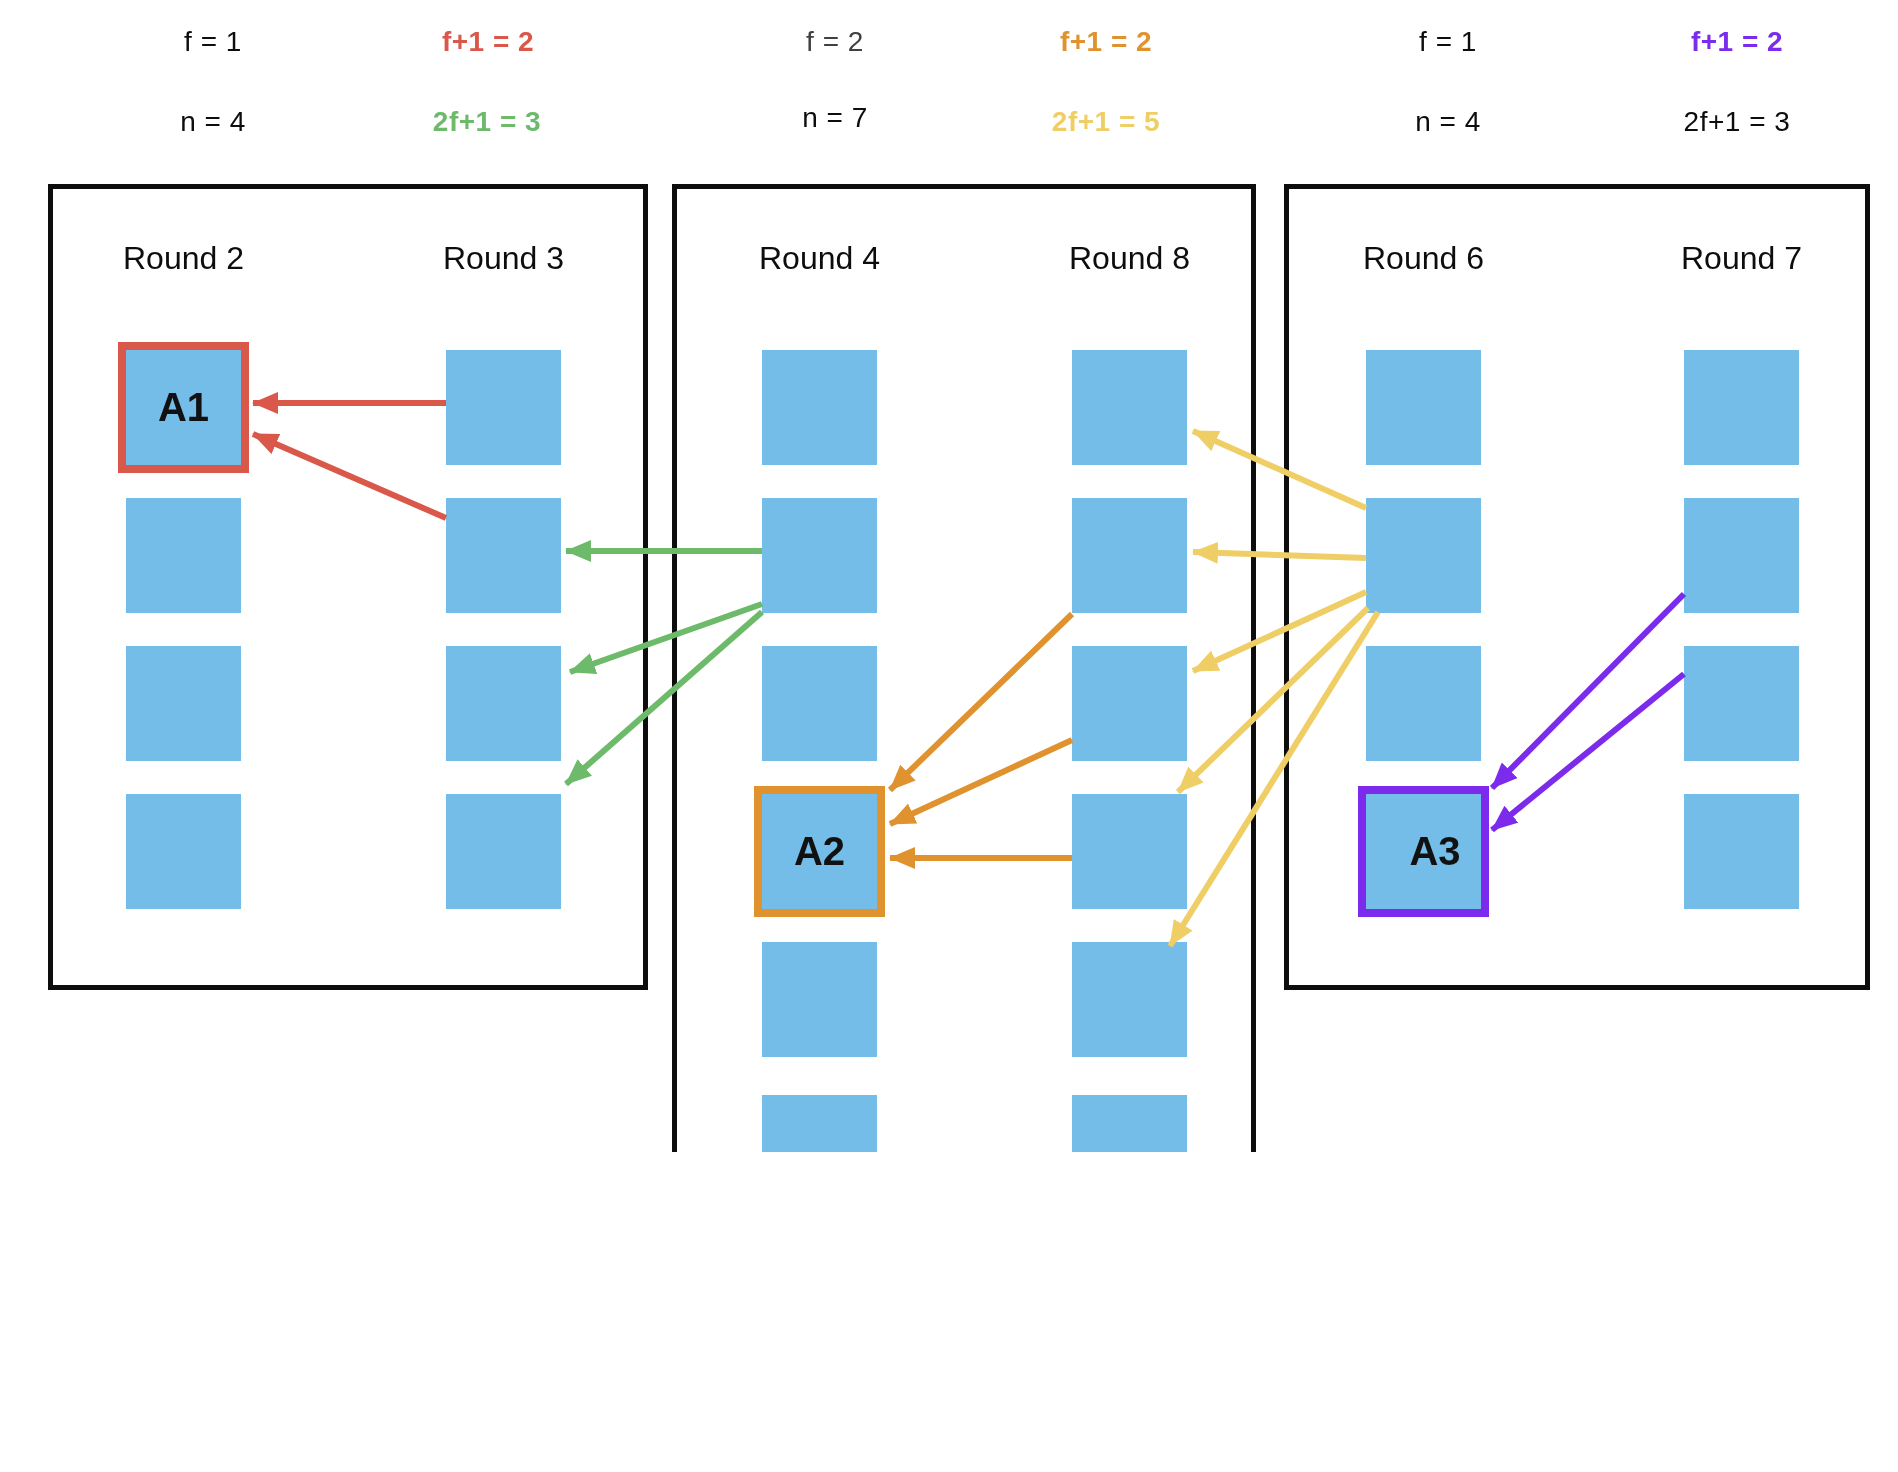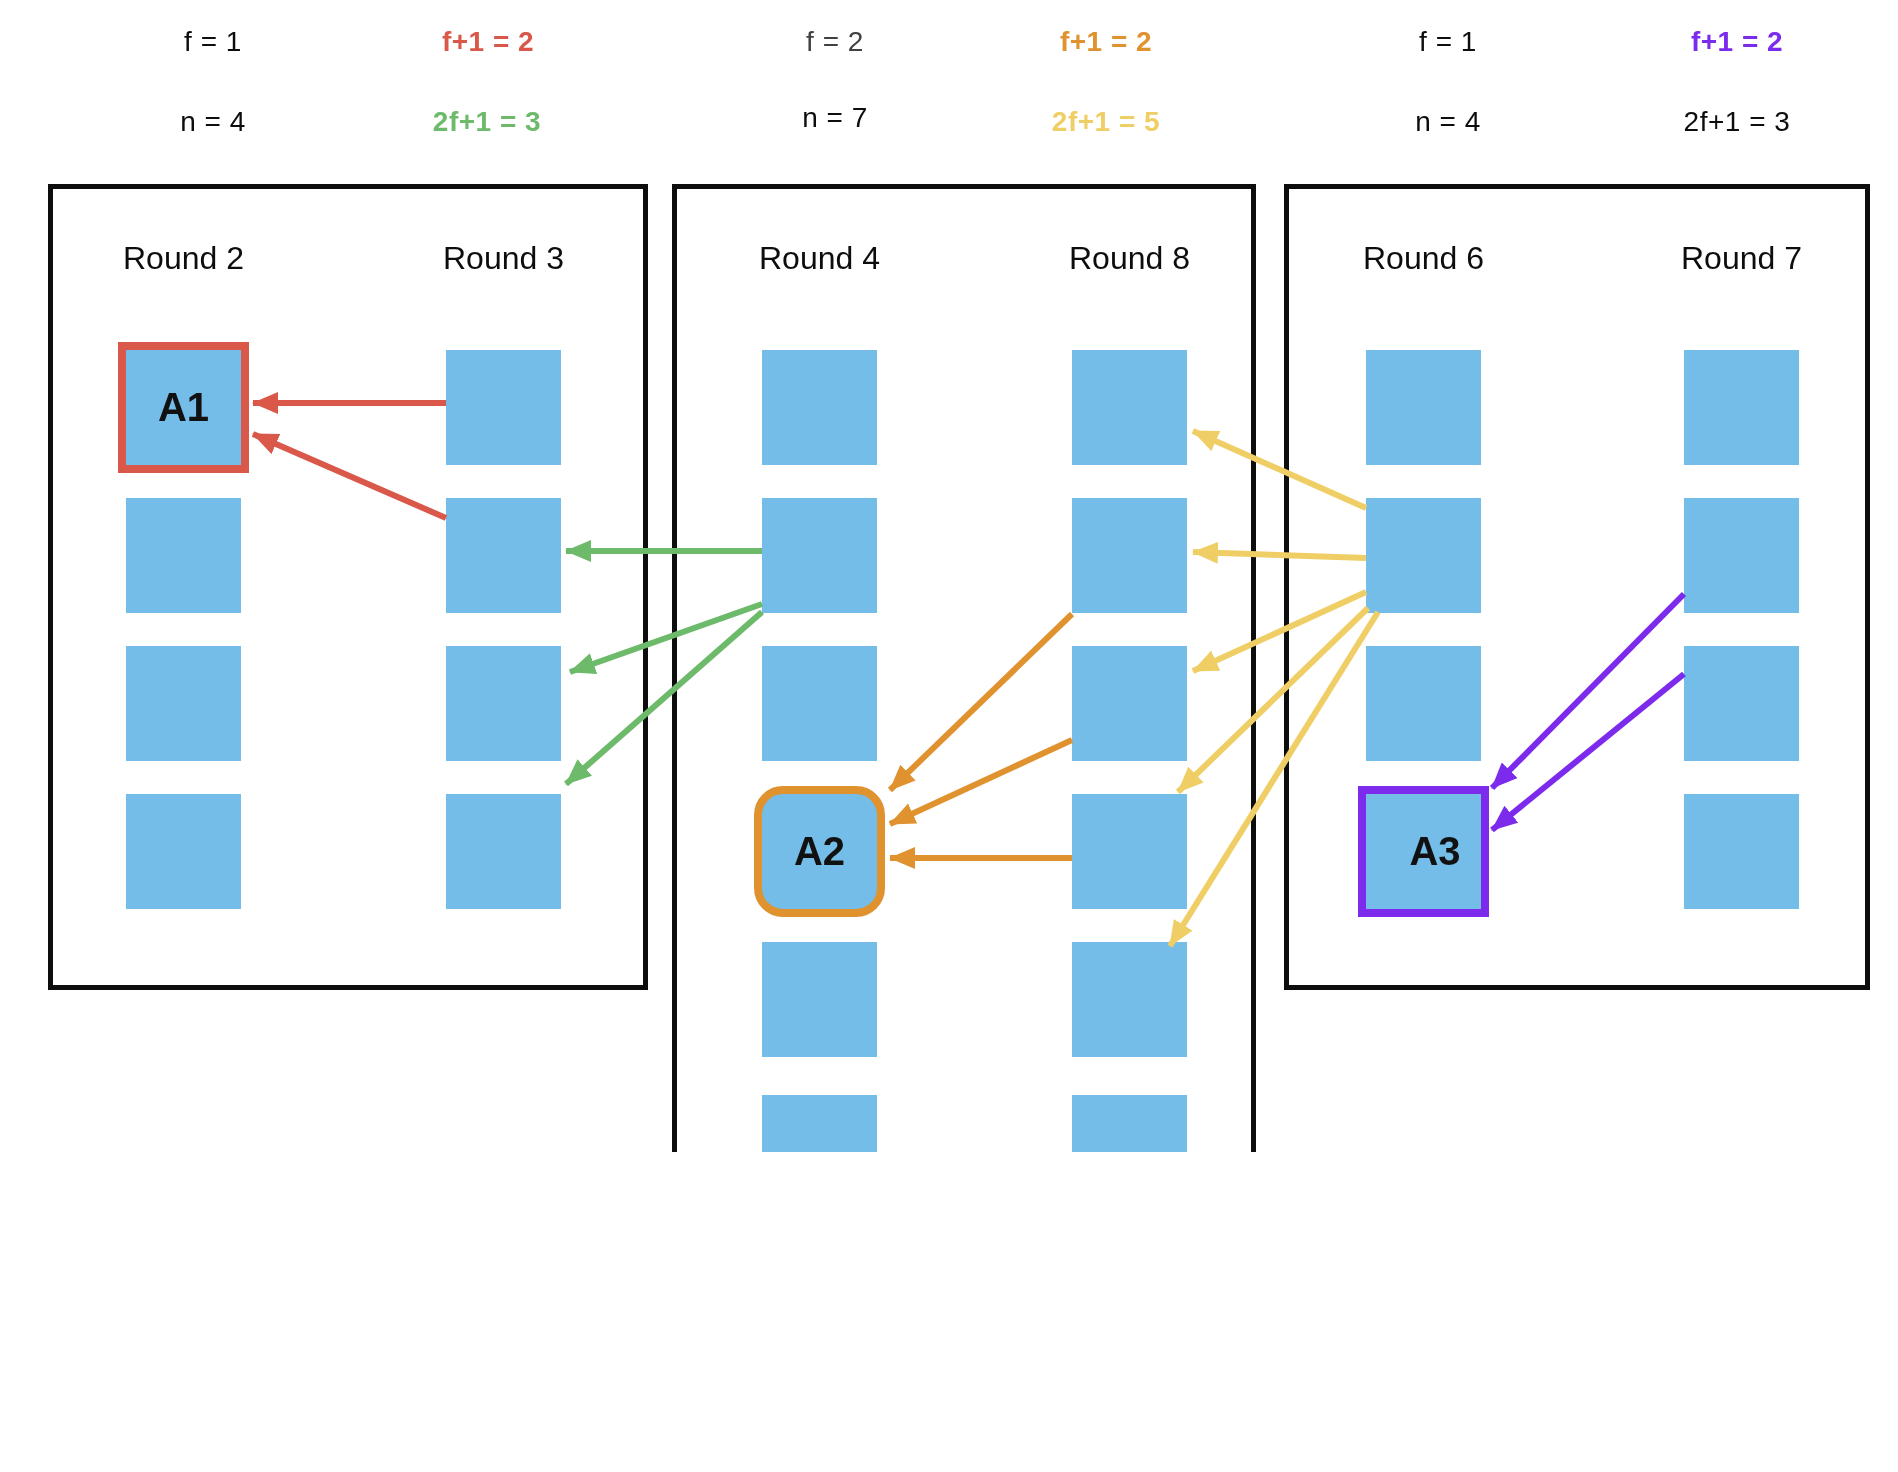--- a/index.html
+++ b/index.html
@@ -41,21 +41,21 @@
     <div class="node" style="left: 126px; top: 794px; width: 115px; height: 115px; background: rgb(115, 189, 232);"></div>
     <div class="round-header" style="left: 503.5px; top: 258px;">Round 3</div>
     <div class="node" style="left: 446px; top: 350px; width: 115px; height: 115px; background: rgb(115, 189, 232);"></div>
     <div class="node" style="left: 446px; top: 498px; width: 115px; height: 115px; background: rgb(115, 189, 232);"></div>
     <div class="node" style="left: 446px; top: 646px; width: 115px; height: 115px; background: rgb(115, 189, 232);"></div>
     <div class="node" style="left: 446px; top: 794px; width: 115px; height: 115px; background: rgb(115, 189, 232);"></div>
     <div class="round-header" style="left: 819.5px; top: 258px;">Round 4</div>
     <div class="node" style="left: 762px; top: 350px; width: 115px; height: 115px; background: rgb(115, 189, 232);"></div>
     <div class="node" style="left: 762px; top: 498px; width: 115px; height: 115px; background: rgb(115, 189, 232);"></div>
     <div class="node" style="left: 762px; top: 646px; width: 115px; height: 115px; background: rgb(115, 189, 232);"></div>
-    <div class="node highlight" style="left: 754px; top: 786px; width: 131px; height: 131px; border-width: 8px; border-color: rgb(224, 146, 47); background: rgb(115, 189, 232); border-radius: 29px;">
+    <div class="node highlight" style="left: 754px; top: 786px; width: 131px; height: 131px; border-width: 8px; border-color: rgb(224, 146, 47); background: rgb(115, 189, 232);">
       <span>A2</span>
     </div>
     <div class="node" style="left: 762px; top: 942px; width: 115px; height: 115px; background: rgb(115, 189, 232);"></div>
     <div class="node" style="left: 762px; top: 1095px; width: 115px; height: 115px; background: rgb(115, 189, 232);"></div>
     <div class="node" style="left: 762px; top: 1248px; width: 115px; height: 115px; background: rgb(115, 189, 232);"></div>
     <div class="round-header" style="left: 1129.5px; top: 258px;">Round 8</div>
     <div class="node" style="left: 1072px; top: 350px; width: 115px; height: 115px; background: rgb(115, 189, 232);"></div>
     <div class="node" style="left: 1072px; top: 498px; width: 115px; height: 115px; background: rgb(115, 189, 232);"></div>
     <div class="node" style="left: 1072px; top: 646px; width: 115px; height: 115px; background: rgb(115, 189, 232);"></div>
     <div class="node" style="left: 1072px; top: 794px; width: 115px; height: 115px; background: rgb(115, 189, 232);"></div>

